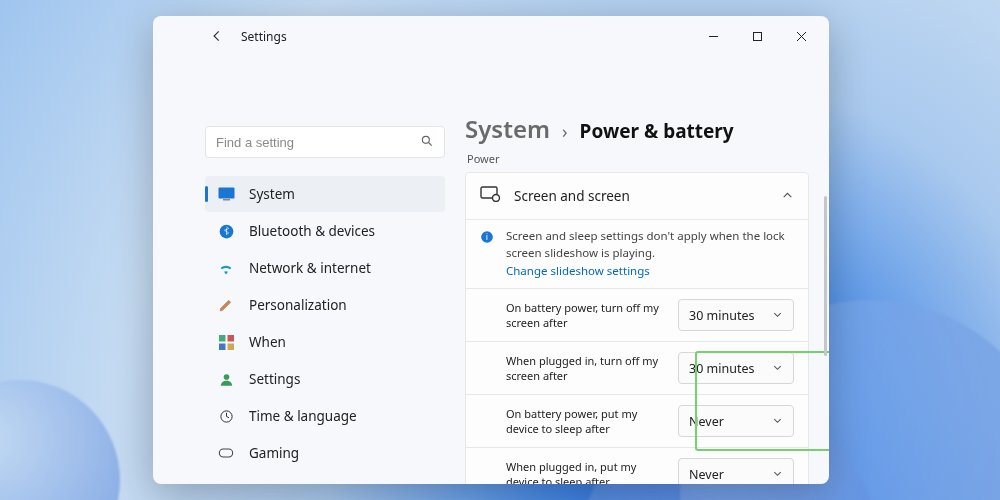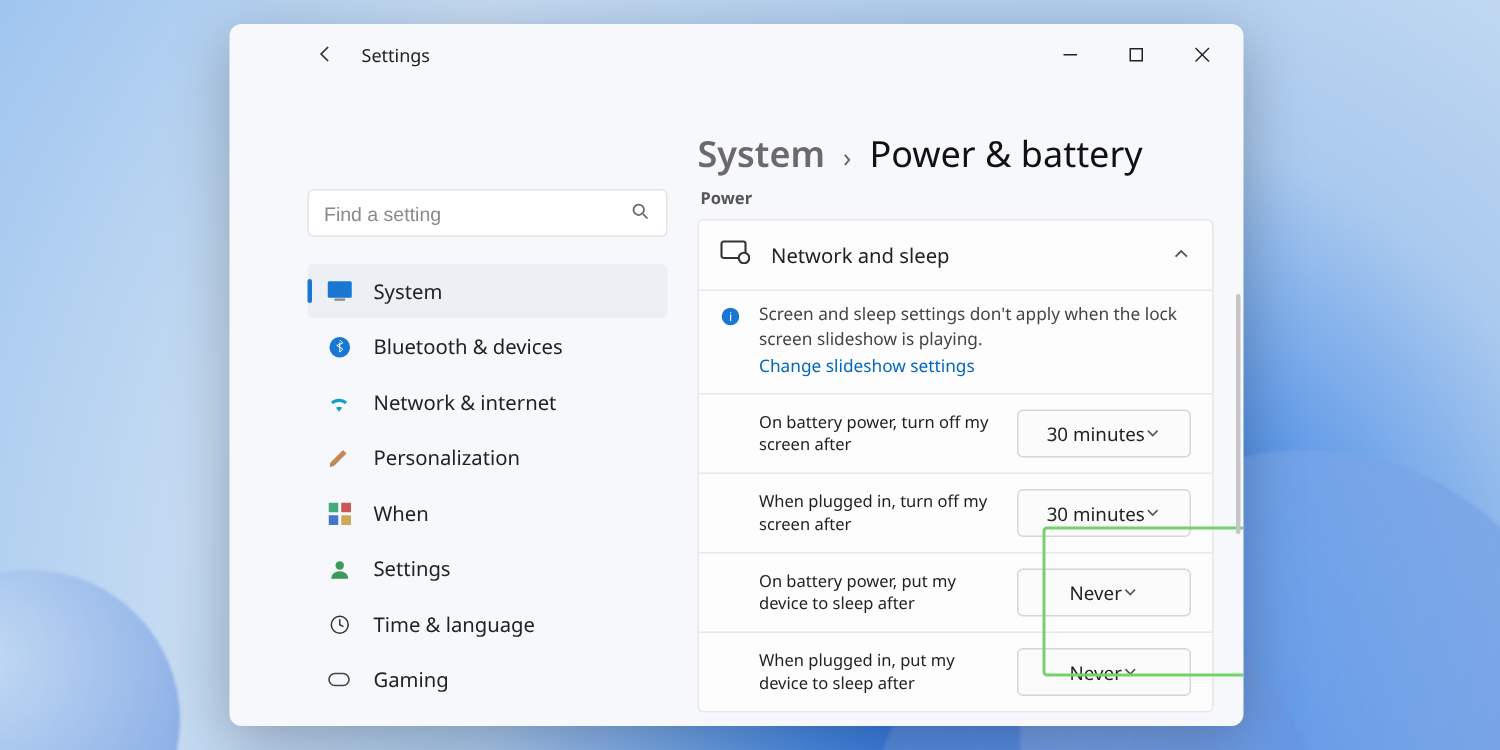--- a/index.html
+++ b/index.html
@@ -57,22 +57,22 @@
     content:""; position:absolute; left:0; top:10px; bottom:10px; width:3px;
     background:#1976d2; border-radius:2px;
   }
   .nav-icon { width:18px; height:18px; display:flex; align-items:center; justify-content:center; flex:0 0 18px; }
 
   .content { flex:1; padding:0 14px 0 8px; overflow:hidden; position:relative; }
   .content-inner { padding-right:6px; }
   .breadcrumb { margin-top:30px; display:flex; align-items:baseline; gap:12px; }
   .bc-parent { font-size:24px; font-weight:600; color:#6a6a6a; }
   .bc-sep { font-size:18px; color:#6a6a6a; }
-  .bc-current { font-size:24px; font-weight:400; color:#111; }
-  .section-label-cut { font-size:11px; color:#555; margin:6px 0 6px 2px;font-weight:bold; }
+  .bc-current { font-size:19px; font-weight:700; color:#111;margin-top:32px; }
+  .section-label-cut { font-size:11px; color:#555; margin:6px 0 6px 2px; }
 
   .card {
     background:#fdfdfe; border:1px solid #e7e7ea; border-radius:4px;
     margin-bottom:4px;
   }
   .card-head {
     display:flex; align-items:center; gap:14px; padding:12px 14px;
   }
   .card-title { font-size:13.5px; color:#222; flex:1; }
   .chev { color:#555; }
@@ -85,21 +85,21 @@
   .info-link { color:#0067c0; cursor:pointer; display:inline-block; margin-top:2px; }
 
   .row {
     border-top:1px solid #e7e7ea; display:flex; align-items:center;
     padding:10px 14px 10px 40px; gap:12px;
   }
   .row-label { font-size:11px; color:#222; flex:1; line-height:1.4; max-width:180px; }
   .select {
     width:116px; height:32px; border:1px solid #d6d6d9; border-radius:4px;
     background:#fbfbfc; display:flex; align-items:center; padding:0 10px;
-    font-size:12.5px; color:#222; justify-content:center;
+    font-size:12.5px; color:#222; justify-content:space-between;
   }
   .select .chev-sm { color:#555; }
   .highlight-box {
     position:absolute; border:2.5px solid #73d36a; border-radius:3px; pointer-events:none;
   }
 
   .scrollbar { position:absolute; right:2px; top:140px; width:3px; height:160px; background:#c6c6c9; border-radius:2px; }
 </style>
 </head>
 <body>
@@ -233,21 +233,21 @@
         <div class="section-label-cut">Power</div>
 
         <div class="card">
           <div class="card-head">
             <span>
               <svg width="20" height="16" viewBox="0 0 20 16" fill="none" stroke="#333" stroke-width="1.4">
                   <rect x="1" y="1" width="16" height="11" rx="1.5"></rect>
                   <circle cx="16" cy="12" r="3.5" fill="#f6f8fb"></circle>
                 </svg>
             </span>
-            <span class="card-title">Network and sleep</span>
+            <span class="card-title">Screen and screen</span>
             <span class="chev">
               <svg width="13" height="13" viewBox="0 0 24 24" fill="none" stroke="#555" stroke-width="2.2">
                   <path d="M5 15l7-7 7 7"></path>
                 </svg>
             </span>
           </div>
 
           <div class="info-strip">
             <span class="info-icon">
               <svg width="14" height="14" viewBox="0 0 24 24">

